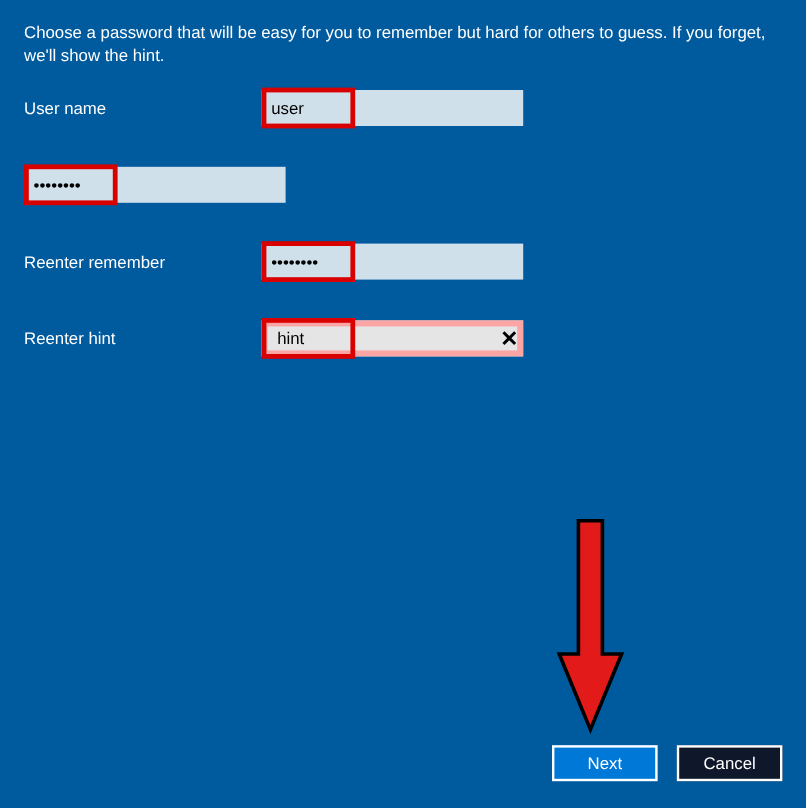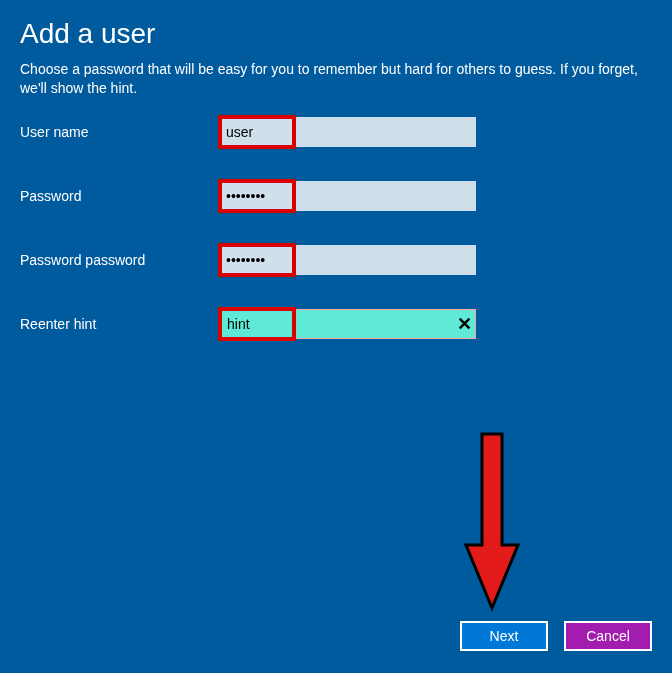--- a/index.html
+++ b/index.html
@@ -36,36 +36,36 @@
       align-items: center;
       margin-bottom: 34px;
       gap: 48px;
     }
     .label {
       width: 150px;
       font-size: 14px;
     }
     .input-wrap {
       position: relative;
-      width: 258px;
+      width: 218px;
       height: 30px;
     }
     .text-input {
       width: 100%;
       height: 100%;
       border: none;
       background: #cfe0eb;
       font-size: 14px;
       padding: 0 8px;
       outline: none;
       color: #000;
     }
     .text-input.focused {
-      background: #5eead4;
-      border: 1px solid #fca5a5;
+      background: #e5e5e5;
+      border: 5px solid #fca5a5;
       padding-right: 30px;
     }
     .highlight-box {
       position: absolute;
       left: 0;
       top: -2px;
       width: 78px;
       height: 34px;
       border: 4px solid #d90000;
       pointer-events: none;
@@ -104,49 +104,47 @@
       display: flex;
       align-items: center;
       justify-content: center;
       cursor: pointer;
     }
     .btn.primary {
       background: #0078d7;
       border: 2px solid #fff;
     }
     .btn.secondary {
-      background: #a21caf;
+      background: #0f172a;
       border: 2px solid #fff;
     }
   </style>
 </head>
 <body>
 
 <div class="container">
-  <h1 class="title">Add a user</h1>
   <p class="subtitle">Choose a password that will be easy for you to remember but hard for others to guess. If you forget, we'll show the hint.</p>
 
   <div class="form-row">
     <div class="label">User name</div>
     <div class="input-wrap">
       <input class="text-input" type="text" value="user" style="">
       <div class="highlight-box"></div>
     </div>
   </div>
 
   <div class="form-row">
-    <div class="label">Password</div>
     <div class="input-wrap">
       <input class="text-input" type="text" value="••••••••" style="">
       <div class="highlight-box"></div>
     </div>
   </div>
 
   <div class="form-row">
-    <div class="label">Password password</div>
+    <div class="label">Reenter remember</div>
     <div class="input-wrap">
       <input class="text-input" type="text" value="••••••••" style="">
       <div class="highlight-box"></div>
     </div>
   </div>
 
   <div class="form-row">
     <div class="label">Reenter hint</div>
     <div class="input-wrap">
       <input class="text-input focused" type="text" value="hint" style="">

